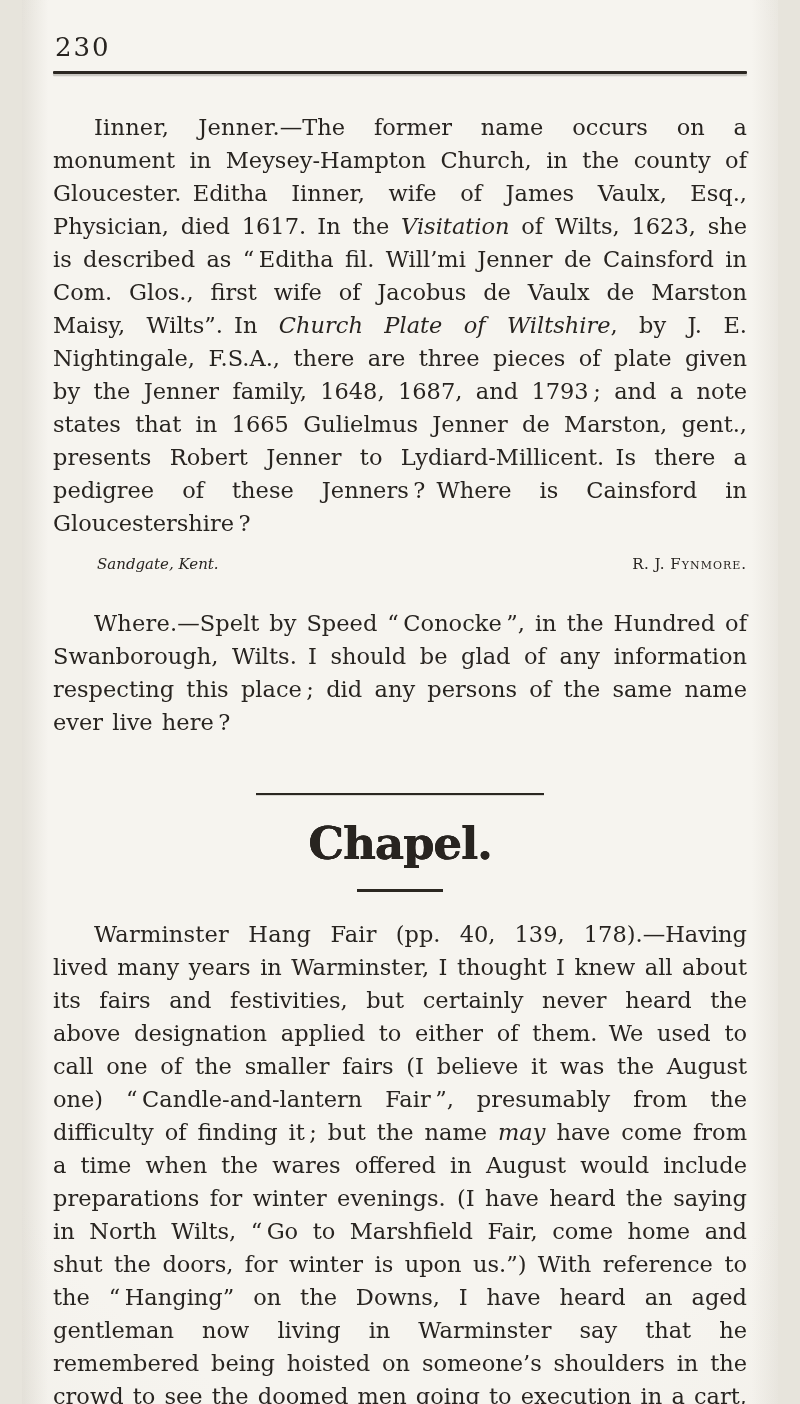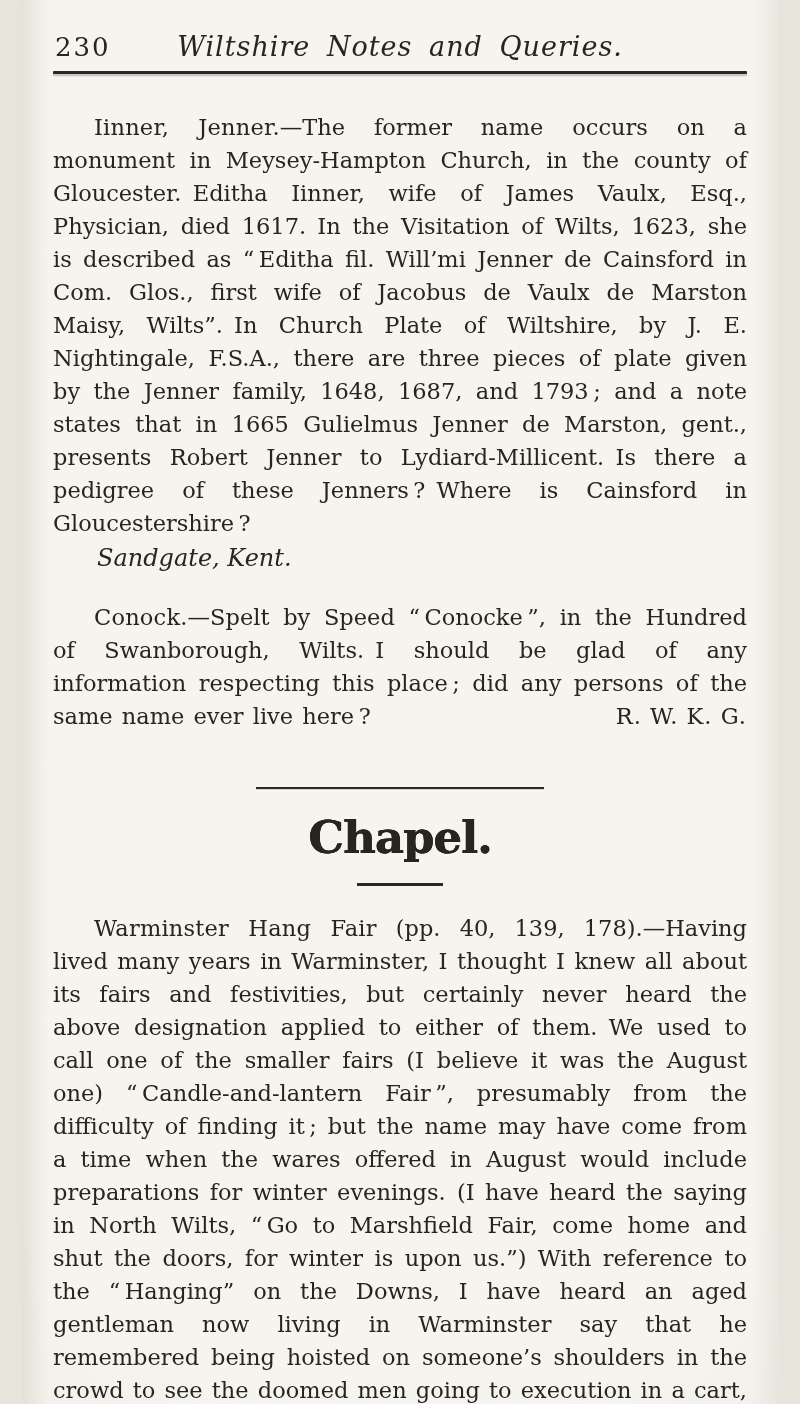--- a/index.html
+++ b/index.html
@@ -53,28 +53,28 @@
   }
   .para{
     margin:0;
     font-size:22.5px;
     line-height:var(--lh);
     text-align:justify;
     text-indent:41px;
     word-spacing:2px;
   }
   .s-bold{font-weight:400;letter-spacing:.2px;}
-  .s-italic{}
+  .s-italic{font-style:italic;}
   .sig-row{
     display:flex;
     justify-content:space-between;
     align-items:baseline;
-    font-size:24px;
+    font-size:15px;
     line-height:var(--lh);
-    margin-top:2px;
+    margin-top:8px;
   }
   .sig-place{font-style:italic;margin-left:44px;}
   .sig-name{letter-spacing:.5px;}
   .sc{font-variant:small-caps;letter-spacing:1px;}
   .entry-conock{margin-top:26px;}
   .sig-overlay{
     text-align:right;
     font-size:22.5px;
     line-height:var(--lh);
     margin-top:calc(var(--lh) * -1);
@@ -101,37 +101,36 @@
   }
   .entry-warminster{margin-top:26px;}
 </style>
 </head>
 <body>
 
 <div class="page">
 
   <header class="running-head">
     <span class="pagenum">230</span>
-    <span class="running-title">Wiltshire Notes and Queries.</span>
   </header>
 
   <div class="head-rule"></div>
 
   <main class="body">
 
     <section class="entry entry-iinner">
       <p class="para"><span class="s-bold">Iinner, Jenner.</span><span>—The former name occurs on a monument in Meysey-Hampton Church, in the county of Gloucester. Editha Iinner, wife of James Vaulx, Esq., Physician, died 1617. In the </span><span class="s-italic">Visitation</span><span> of Wilts, 1623, she is described as “ Editha fil. Will’mi Jenner de Cainsford in Com. Glos., first wife of Jacobus de Vaulx de Marston Maisy, Wilts”. In </span><span class="s-italic">Church Plate of Wiltshire</span><span>, by J. E. Nightingale, F.S.A., there are three pieces of plate given by the Jenner family, 1648, 1687, and 1793 ; and a note states that in 1665 Gulielmus Jenner de Marston, gent., presents Robert Jenner to Lydiard-Millicent. Is there a pedigree of these Jenners ? Where is Cainsford in Gloucestershire ?</span></p>
       <div class="sig-row">
         <span class="sig-place">Sandgate, Kent.</span>
+        <span class="sig-name"><span>R. J. </span><span class="sc">Fynmore.</span></span>
       </div>
     </section>
 
     <section class="entry entry-conock">
-      <p class="para"><span class="s-bold">Conock.</span><span>—Spelt by Speed “ Conocke ”, in the Hundred of Swanborough, Wilts. I should be glad of any information respecting this place ; did any persons of the same name ever live here ?</span></p>
-      <div class="sig-overlay">R. W. K. G.</div>
+      <p class="para"><span class="s-bold">Where.</span><span>—Spelt by Speed “ Conocke ”, in the Hundred of Swanborough, Wilts. I should be glad of any information respecting this place ; did any persons of the same name ever live here ?</span></p>
     </section>
 
     <div class="divider divider-wide"></div>
 
     <h2 class="section-heading">Chapel.</h2>
 
     <div class="divider divider-short"></div>
 
     <section class="entry entry-warminster">
       <p class="para"><span class="s-bold">Warminster Hang Fair</span><span> (pp. 40, 139, 178).—Having lived many years in Warminster, I thought I knew all about its fairs and festivities, but certainly never heard the above designation applied to either of them. We used to call one of the smaller fairs (I believe it was the August one) “ Candle-and-lantern Fair ”, presumably from the difficulty of finding it ; but the name </span><span class="s-italic">may</span><span> have come from a time when the wares offered in August would include preparations for winter evenings. (I have heard the saying in North Wilts, “ Go to Marshfield Fair, come home and shut the doors, for winter is upon us.”) With reference to the “ Hanging” on the Downs, I have heard an aged gentleman now living in Warminster say that he remembered being hoisted on someone’s shoulders in the crowd to see the doomed men going to execution in a cart, after having attended a service at St. Laurence’s Chapel of Ease. How the event must have stirred the quiet little town, and those of us who are familiar with the full mellow note of the old chapel bell can imagine how it must</span></p>

